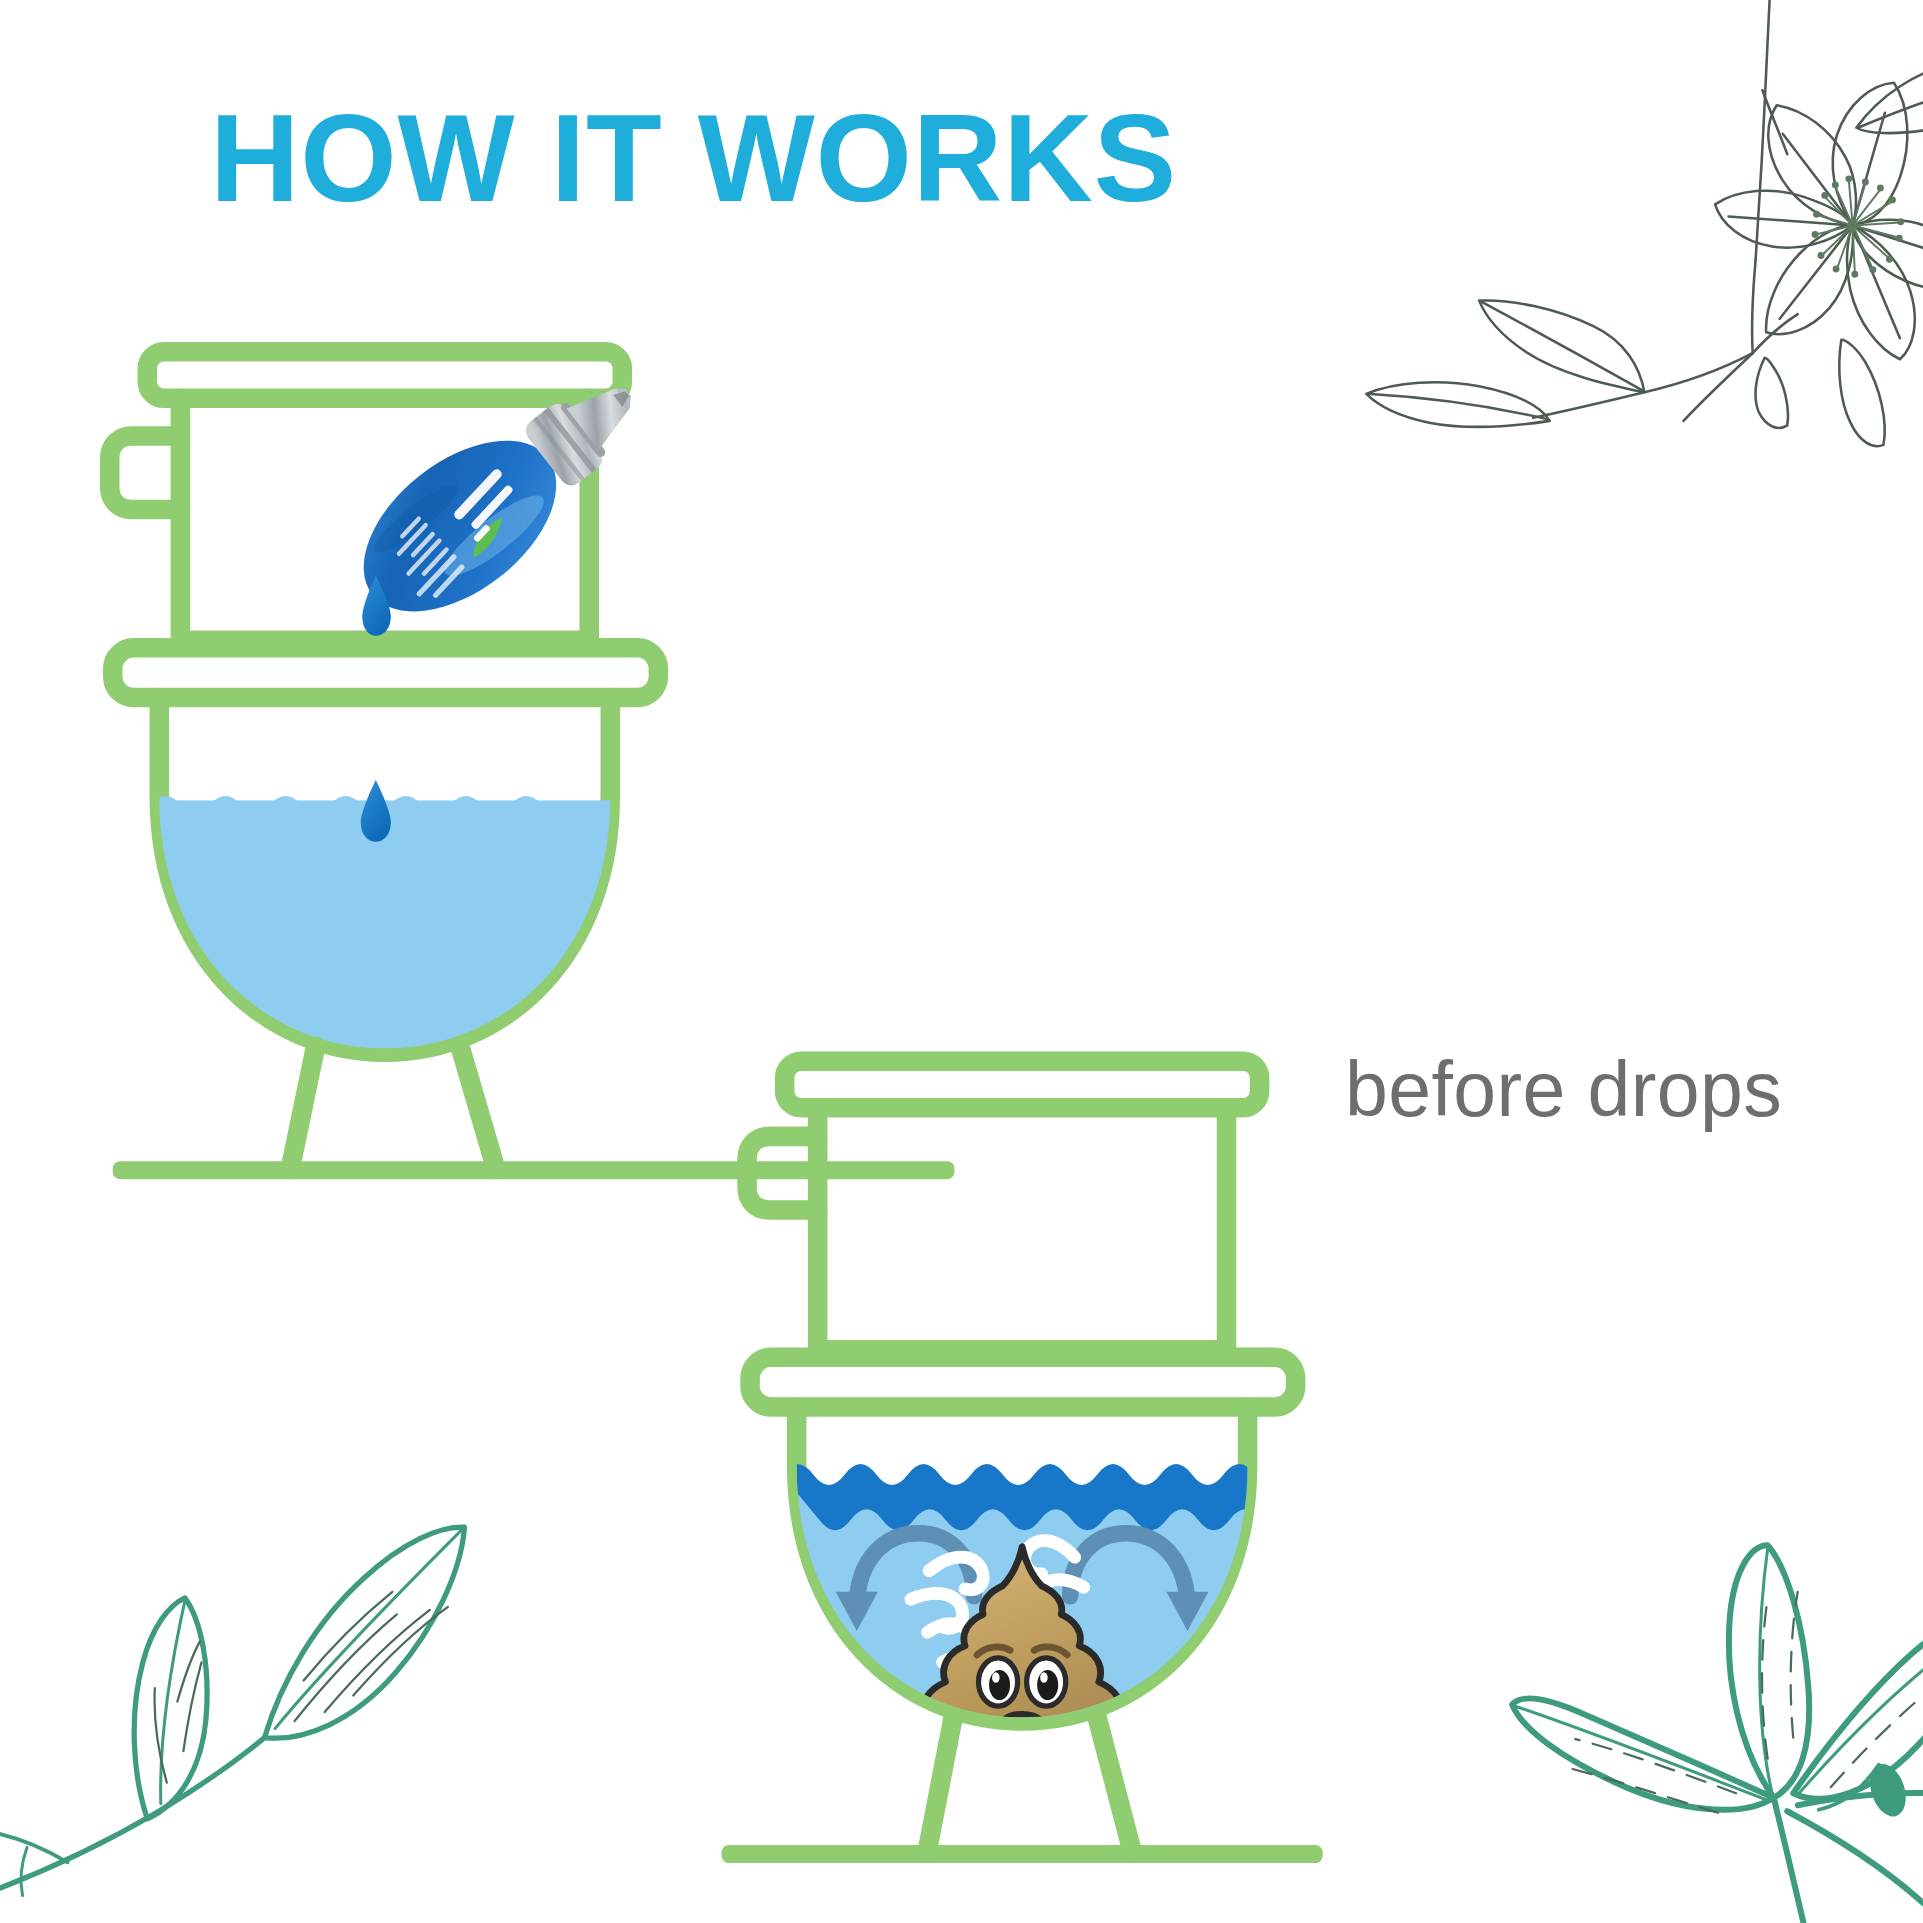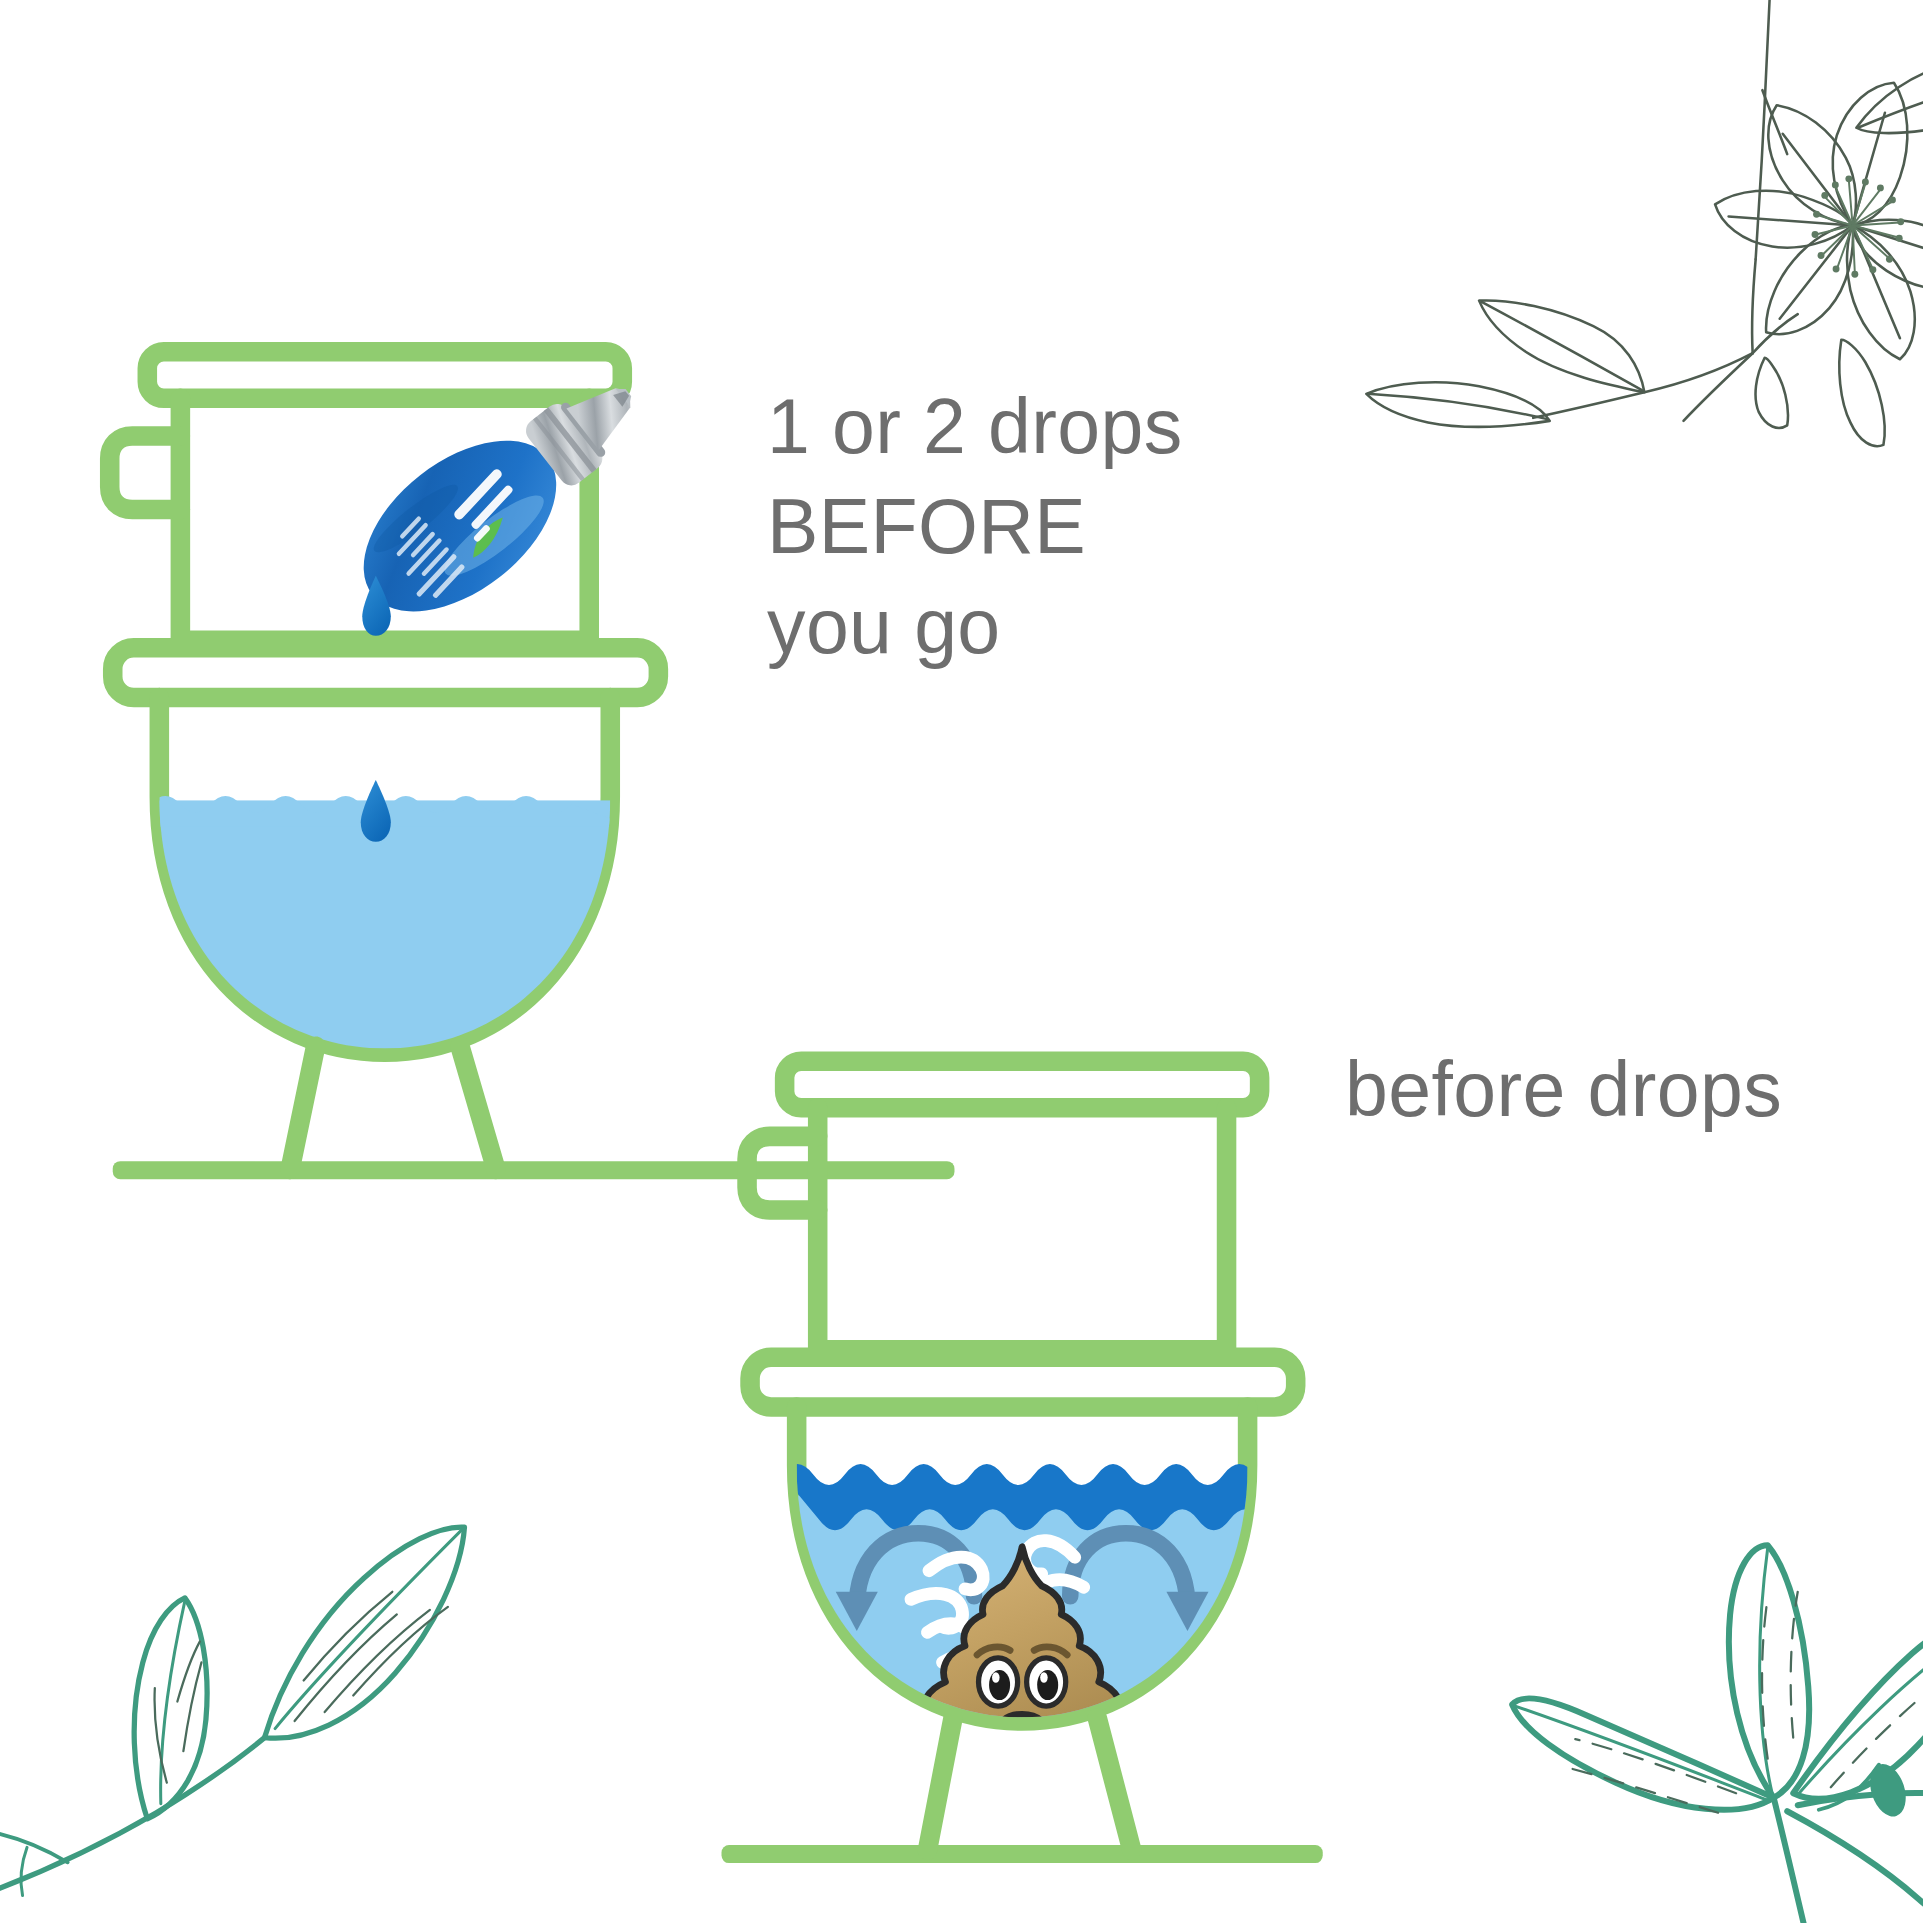--- a/index.html
+++ b/index.html
@@ -392,26 +392,22 @@
     <g>
       <path d="M1268,2286 L1234,2462" fill="none" stroke="#90CC70" stroke-width="26" stroke-linecap="round"></path>
       <path d="M1460,2286 L1506,2462" fill="none" stroke="#90CC70" stroke-width="26" stroke-linecap="round"></path>
     </g>
   </g>
 
 </svg>
 
 <div class="txt-layer">
 
-
-  <div class="callout" id="callout-1">
-    <span class="ln">1 or 2 drops</span>
-    <span class="ln">BEFORE</span>
-    <span class="ln">you go</span>
-  </div>
+  <div id="page-title">HOW IT WORKS</div>
+
 
   <div class="callout" id="callout-2">
     <span class="ln">before drops</span>
   </div>
 
 </div>
 
 </div>
 
 

